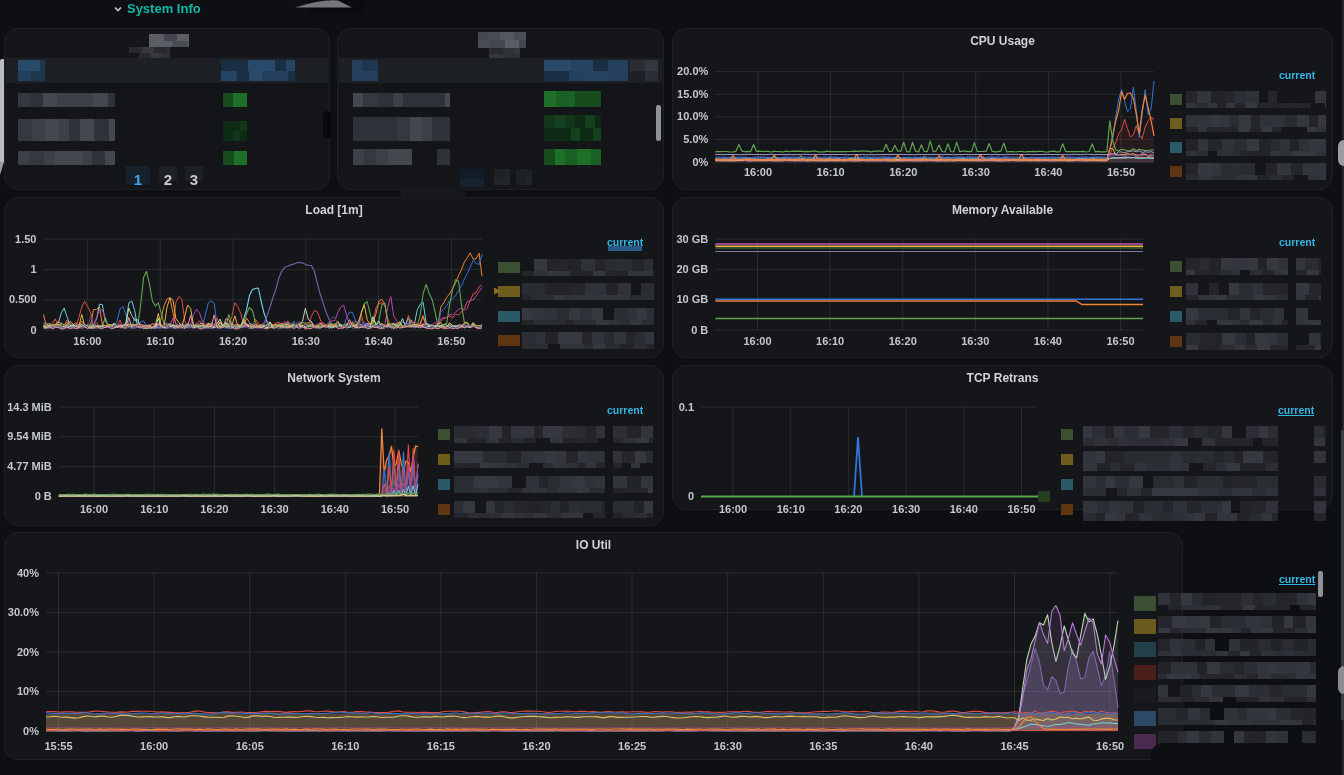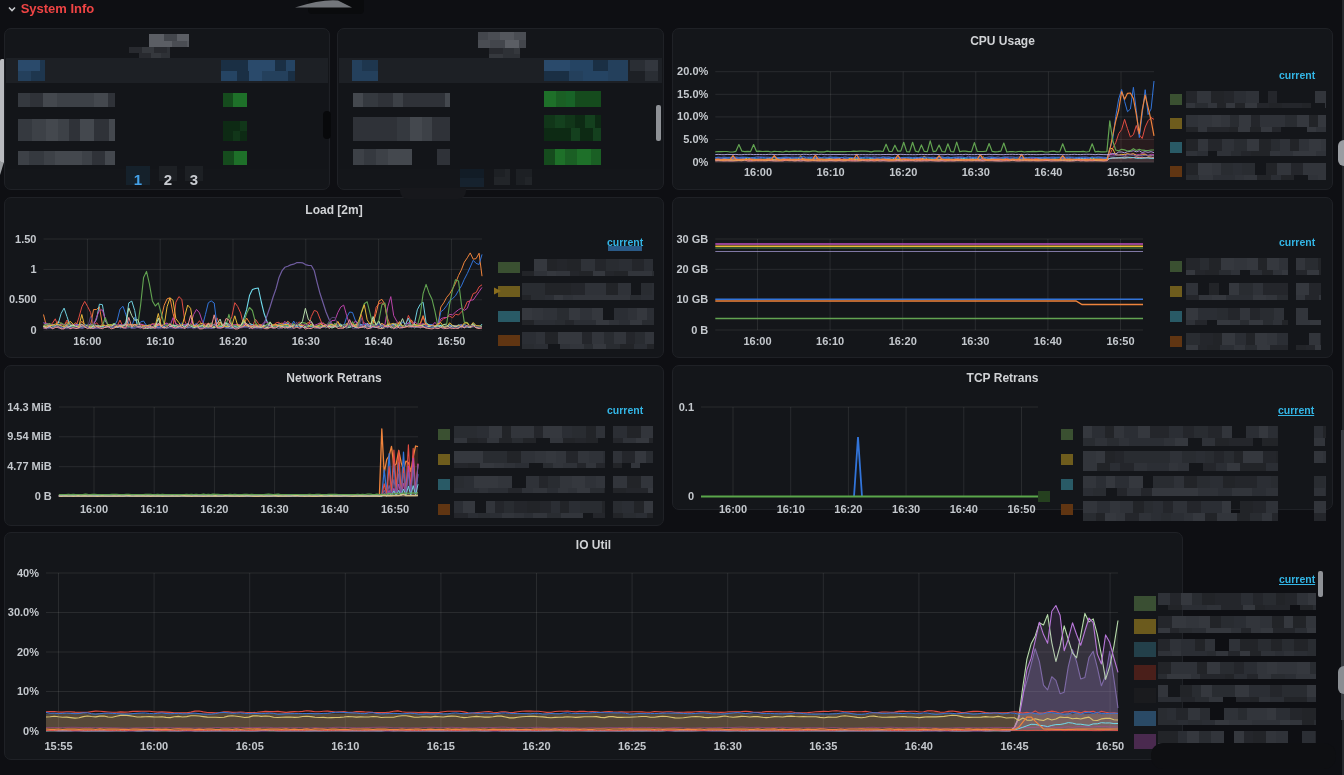--- a/index.html
+++ b/index.html
@@ -1,19 +1,19 @@
 <!DOCTYPE html>
 <html><head><meta charset="utf-8"><style>
 html,body{margin:0;padding:0;background:#0e0f13;width:1344px;height:775px;overflow:hidden;
 font-family:"Liberation Sans",sans-serif;}
-.panel{position:absolute;background:#14161a;border:1px solid #1f2126;border-radius:7px;box-sizing:border-box;}
+.panel{position:absolute;background:#14161a;border:1px solid #1f2126;border-radius:14px;box-sizing:border-box;}
 .ptitle{position:absolute;left:0;right:0;top:5px;text-align:center;font-size:12px;font-weight:bold;color:#d0d2d5;}
 svg{position:absolute;left:0;top:0;}
 </style></head><body>
-<div style="position:absolute;left:7px;top:2px;width:300px;height:18px;color:#ef4444;font-size:13px;font-weight:bold;">
+<div style="position:absolute;left:7px;top:2px;width:300px;height:18px;color:#14b8a6;font-size:13px;font-weight:bold;text-align:center;">
 <svg width="10" height="10" style="position:relative;top:0px;left:0px" viewBox="0 0 10 10">
       <path d="M2,3.5 L5,6.5 L8,3.5" stroke="#c7c9cc" stroke-width="1.6" fill="none"></path>
     </svg>
 <span style="position:relative;top:-1px;">System Info</span></div>
 <div style="position:absolute;left:308px;top:0;width:56px;height:14px;background:#0a0b0d;border-radius:0 0 4px 4px;"></div>
 <svg style="position:absolute;left:294px;top:0;" width="64" height="9" viewBox="0 0 64 9">
     <path d="M1,7.5 Q28,-1 44,0.5 L58,7.5 Z" fill="#73767b"></path>
   </svg>
 <div style="position:absolute;left:0;top:59px;width:5px;height:104px;background:#b9bbbf;border-radius:2px;"></div>
 <div style="position:absolute;left:0;top:162px;width:4px;height:13px;background:#9a9da1;clip-path:polygon(0 0,100% 0,0 100%);"></div>
@@ -329,21 +329,21 @@
       <rect x="571" y="146" width="13" height="5" fill="#32353b"></rect>
       <rect x="584" y="146" width="14" height="5" fill="#222428"></rect>
       <rect x="598" y="146" width="10" height="5" fill="#2b2e34"></rect>
       <rect x="608" y="146" width="13" height="5" fill="#222428"></rect>
       <rect x="635" y="146" width="10" height="5" fill="#2f3238"></rect>
       <rect x="645" y="146" width="8" height="5" fill="#32353b"></rect>
     </svg>
     <div style="position:absolute;left:606px;top:40px;color:#33b5e5;font-size:10.5px;font-weight:bold;">current</div>
   </div>
 <div class="panel" style="left:4px;top:197px;width:660px;height:161px;">
-    <div class="ptitle">Load [2m]</div>
+    <div class="ptitle">Load [1m]</div>
     <svg width="658" height="159" viewBox="0 0 658 159">
       <line x1="38.5" y1="41" x2="477" y2="41" stroke="rgba(255,255,255,0.09)" stroke-width="1"></line>
       <line x1="38.5" y1="71.4" x2="477" y2="71.4" stroke="rgba(255,255,255,0.09)" stroke-width="1"></line>
       <line x1="38.5" y1="101.8" x2="477" y2="101.8" stroke="rgba(255,255,255,0.09)" stroke-width="1"></line>
       <line x1="38.5" y1="132.2" x2="477" y2="132.2" stroke="rgba(255,255,255,0.09)" stroke-width="1"></line>
       <line x1="82.4" y1="41" x2="82.4" y2="132.2" stroke="rgba(255,255,255,0.09)" stroke-width="1"></line>
       <line x1="155.2" y1="41" x2="155.2" y2="132.2" stroke="rgba(255,255,255,0.09)" stroke-width="1"></line>
       <line x1="228" y1="41" x2="228" y2="132.2" stroke="rgba(255,255,255,0.09)" stroke-width="1"></line>
       <line x1="300.8" y1="41" x2="300.8" y2="132.2" stroke="rgba(255,255,255,0.09)" stroke-width="1"></line>
       <line x1="373.6" y1="41" x2="373.6" y2="132.2" stroke="rgba(255,255,255,0.09)" stroke-width="1"></line>
@@ -464,20 +464,21 @@
       <rect x="601" y="146" width="14" height="5" fill="#292c31"></rect>
       <rect x="615" y="146" width="14" height="5" fill="#222428"></rect>
       <rect x="629" y="146" width="13" height="5" fill="#2b2e34"></rect>
       <rect x="642" y="146" width="7" height="5" fill="#222428"></rect>
       <polygon points="489,89.5 496,93 489,96.5" fill="#8a6d1d"></polygon>
       <rect x="603" y="48" width="34" height="5" fill="#2a5a87"></rect>
     </svg>
     <div style="position:absolute;left:602px;top:38px;color:#33b5e5;font-size:10.5px;font-weight:bold;">current</div>
   </div>
 <div class="panel" style="left:672px;top:197px;width:661px;height:161px;">
+    <div class="ptitle">Memory Available</div>
     <svg width="659" height="159" viewBox="0 0 659 159">
       <line x1="42.3" y1="41" x2="470" y2="41" stroke="rgba(255,255,255,0.09)" stroke-width="1"></line>
       <line x1="42.3" y1="71.3" x2="470" y2="71.3" stroke="rgba(255,255,255,0.09)" stroke-width="1"></line>
       <line x1="42.3" y1="101.6" x2="470" y2="101.6" stroke="rgba(255,255,255,0.09)" stroke-width="1"></line>
       <line x1="42.3" y1="132" x2="470" y2="132" stroke="rgba(255,255,255,0.09)" stroke-width="1"></line>
       <line x1="84.5" y1="41" x2="84.5" y2="132" stroke="rgba(255,255,255,0.09)" stroke-width="1"></line>
       <line x1="157.1" y1="41" x2="157.1" y2="132" stroke="rgba(255,255,255,0.09)" stroke-width="1"></line>
       <line x1="229.7" y1="41" x2="229.7" y2="132" stroke="rgba(255,255,255,0.09)" stroke-width="1"></line>
       <line x1="302.3" y1="41" x2="302.3" y2="132" stroke="rgba(255,255,255,0.09)" stroke-width="1"></line>
       <line x1="374.9" y1="41" x2="374.9" y2="132" stroke="rgba(255,255,255,0.09)" stroke-width="1"></line>
@@ -589,21 +590,21 @@
       <rect x="611" y="147" width="4" height="5" fill="#24262b"></rect>
       <rect x="636" y="135" width="11" height="12" fill="#32353b"></rect>
       <rect x="647" y="135" width="1" height="12" fill="#24262b"></rect>
       <rect x="623" y="147" width="10" height="5" fill="#222428"></rect>
       <rect x="633" y="147" width="9" height="5" fill="#24262b"></rect>
       <rect x="642" y="147" width="6" height="5" fill="#35383e"></rect>
     </svg>
     <div style="position:absolute;left:606px;top:38px;color:#33b5e5;font-size:10.5px;font-weight:bold;">current</div>
   </div>
 <div class="panel" style="left:4px;top:365px;width:660px;height:161px;">
-    <div class="ptitle">Network Retrans</div>
+    <div class="ptitle">Network System</div>
     <svg width="658" height="159" viewBox="0 0 658 159">
       <line x1="53.8" y1="41" x2="413" y2="41" stroke="rgba(255,255,255,0.09)" stroke-width="1"></line>
       <line x1="53.8" y1="70.8" x2="413" y2="70.8" stroke="rgba(255,255,255,0.09)" stroke-width="1"></line>
       <line x1="53.8" y1="100.7" x2="413" y2="100.7" stroke="rgba(255,255,255,0.09)" stroke-width="1"></line>
       <line x1="53.8" y1="130.5" x2="413" y2="130.5" stroke="rgba(255,255,255,0.09)" stroke-width="1"></line>
       <line x1="89" y1="41" x2="89" y2="130.5" stroke="rgba(255,255,255,0.09)" stroke-width="1"></line>
       <line x1="149.2" y1="41" x2="149.2" y2="130.5" stroke="rgba(255,255,255,0.09)" stroke-width="1"></line>
       <line x1="209.4" y1="41" x2="209.4" y2="130.5" stroke="rgba(255,255,255,0.09)" stroke-width="1"></line>
       <line x1="269.6" y1="41" x2="269.6" y2="130.5" stroke="rgba(255,255,255,0.09)" stroke-width="1"></line>
       <line x1="329.8" y1="41" x2="329.8" y2="130.5" stroke="rgba(255,255,255,0.09)" stroke-width="1"></line>

